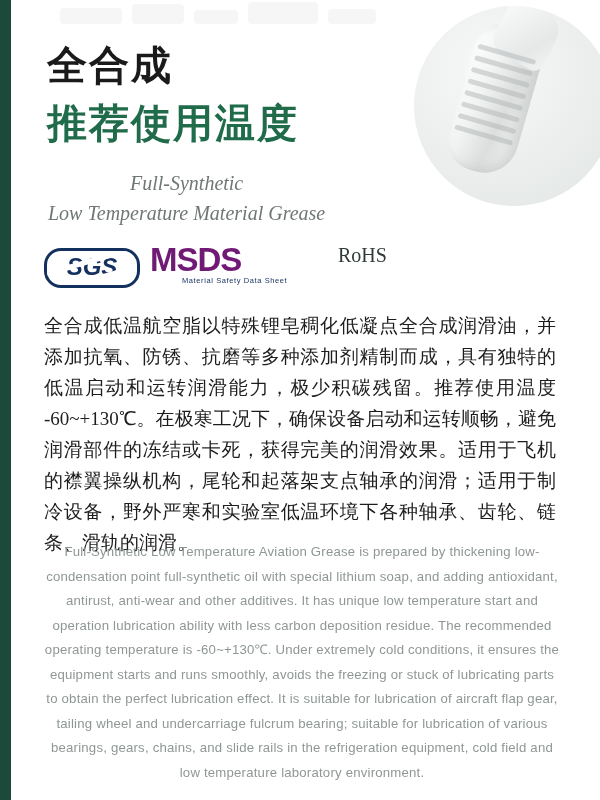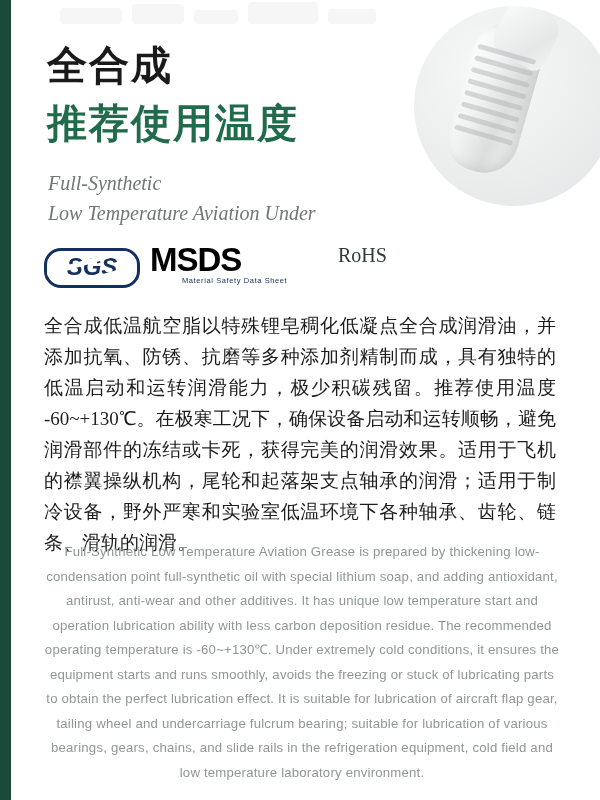--- a/index.html
+++ b/index.html
@@ -122,21 +122,21 @@
   .title-en {
     position: absolute;
     left: 48px;
     top: 168px;
     font-size: 20px;
     font-style: italic;
     color: #6f7775;
     line-height: 1.5;
     font-family: "Liberation Serif", serif;
   }
-  .title-en div { white-space: nowrap; }
+  .title-en div { white-space: nowrap; text-align: center; }
 
   
   .certs {
     position: absolute;
     left: 44px;
     top: 246px;
     width: 420px;
     height: 46px;
   }
   .sgs {
@@ -184,21 +184,21 @@
   }
   .msds {
     position: absolute;
     left: 106px;
     top: -4px;
     width: 180px;
   }
   .msds-main {
     font-size: 33px;
     font-weight: bold;
-    color: #000000;
+    color: #701a75;
     letter-spacing: -1px;
     font-family: "Liberation Sans", sans-serif;
     line-height: 36px;
   }
   .msds-sub {
     font-size: 7.5px;
     color: #13305e;
     letter-spacing: 0.6px;
     font-family: "Liberation Sans", sans-serif;
     margin-top: -2px;
@@ -266,21 +266,21 @@
         <span></span>
         <span></span>
     </div>
   </div>
 
   <div class="title-zh-1">全合成</div>
   <div class="title-zh-2">推荐使用温度</div>
 
   <div class="title-en">
     <div>Full-Synthetic</div>
-    <div>Low Temperature Aviation Under</div>
+    <div>Low Temperature Material Grease</div>
   </div>
 
   <div class="certs">
     <div class="sgs">
       <div class="sgs-text">SGS</div>
       <div class="sgs-slash"></div>
       <div class="sgs-slash2"></div>
     </div>
     <div class="msds">
       <div class="msds-main">MSDS</div>

